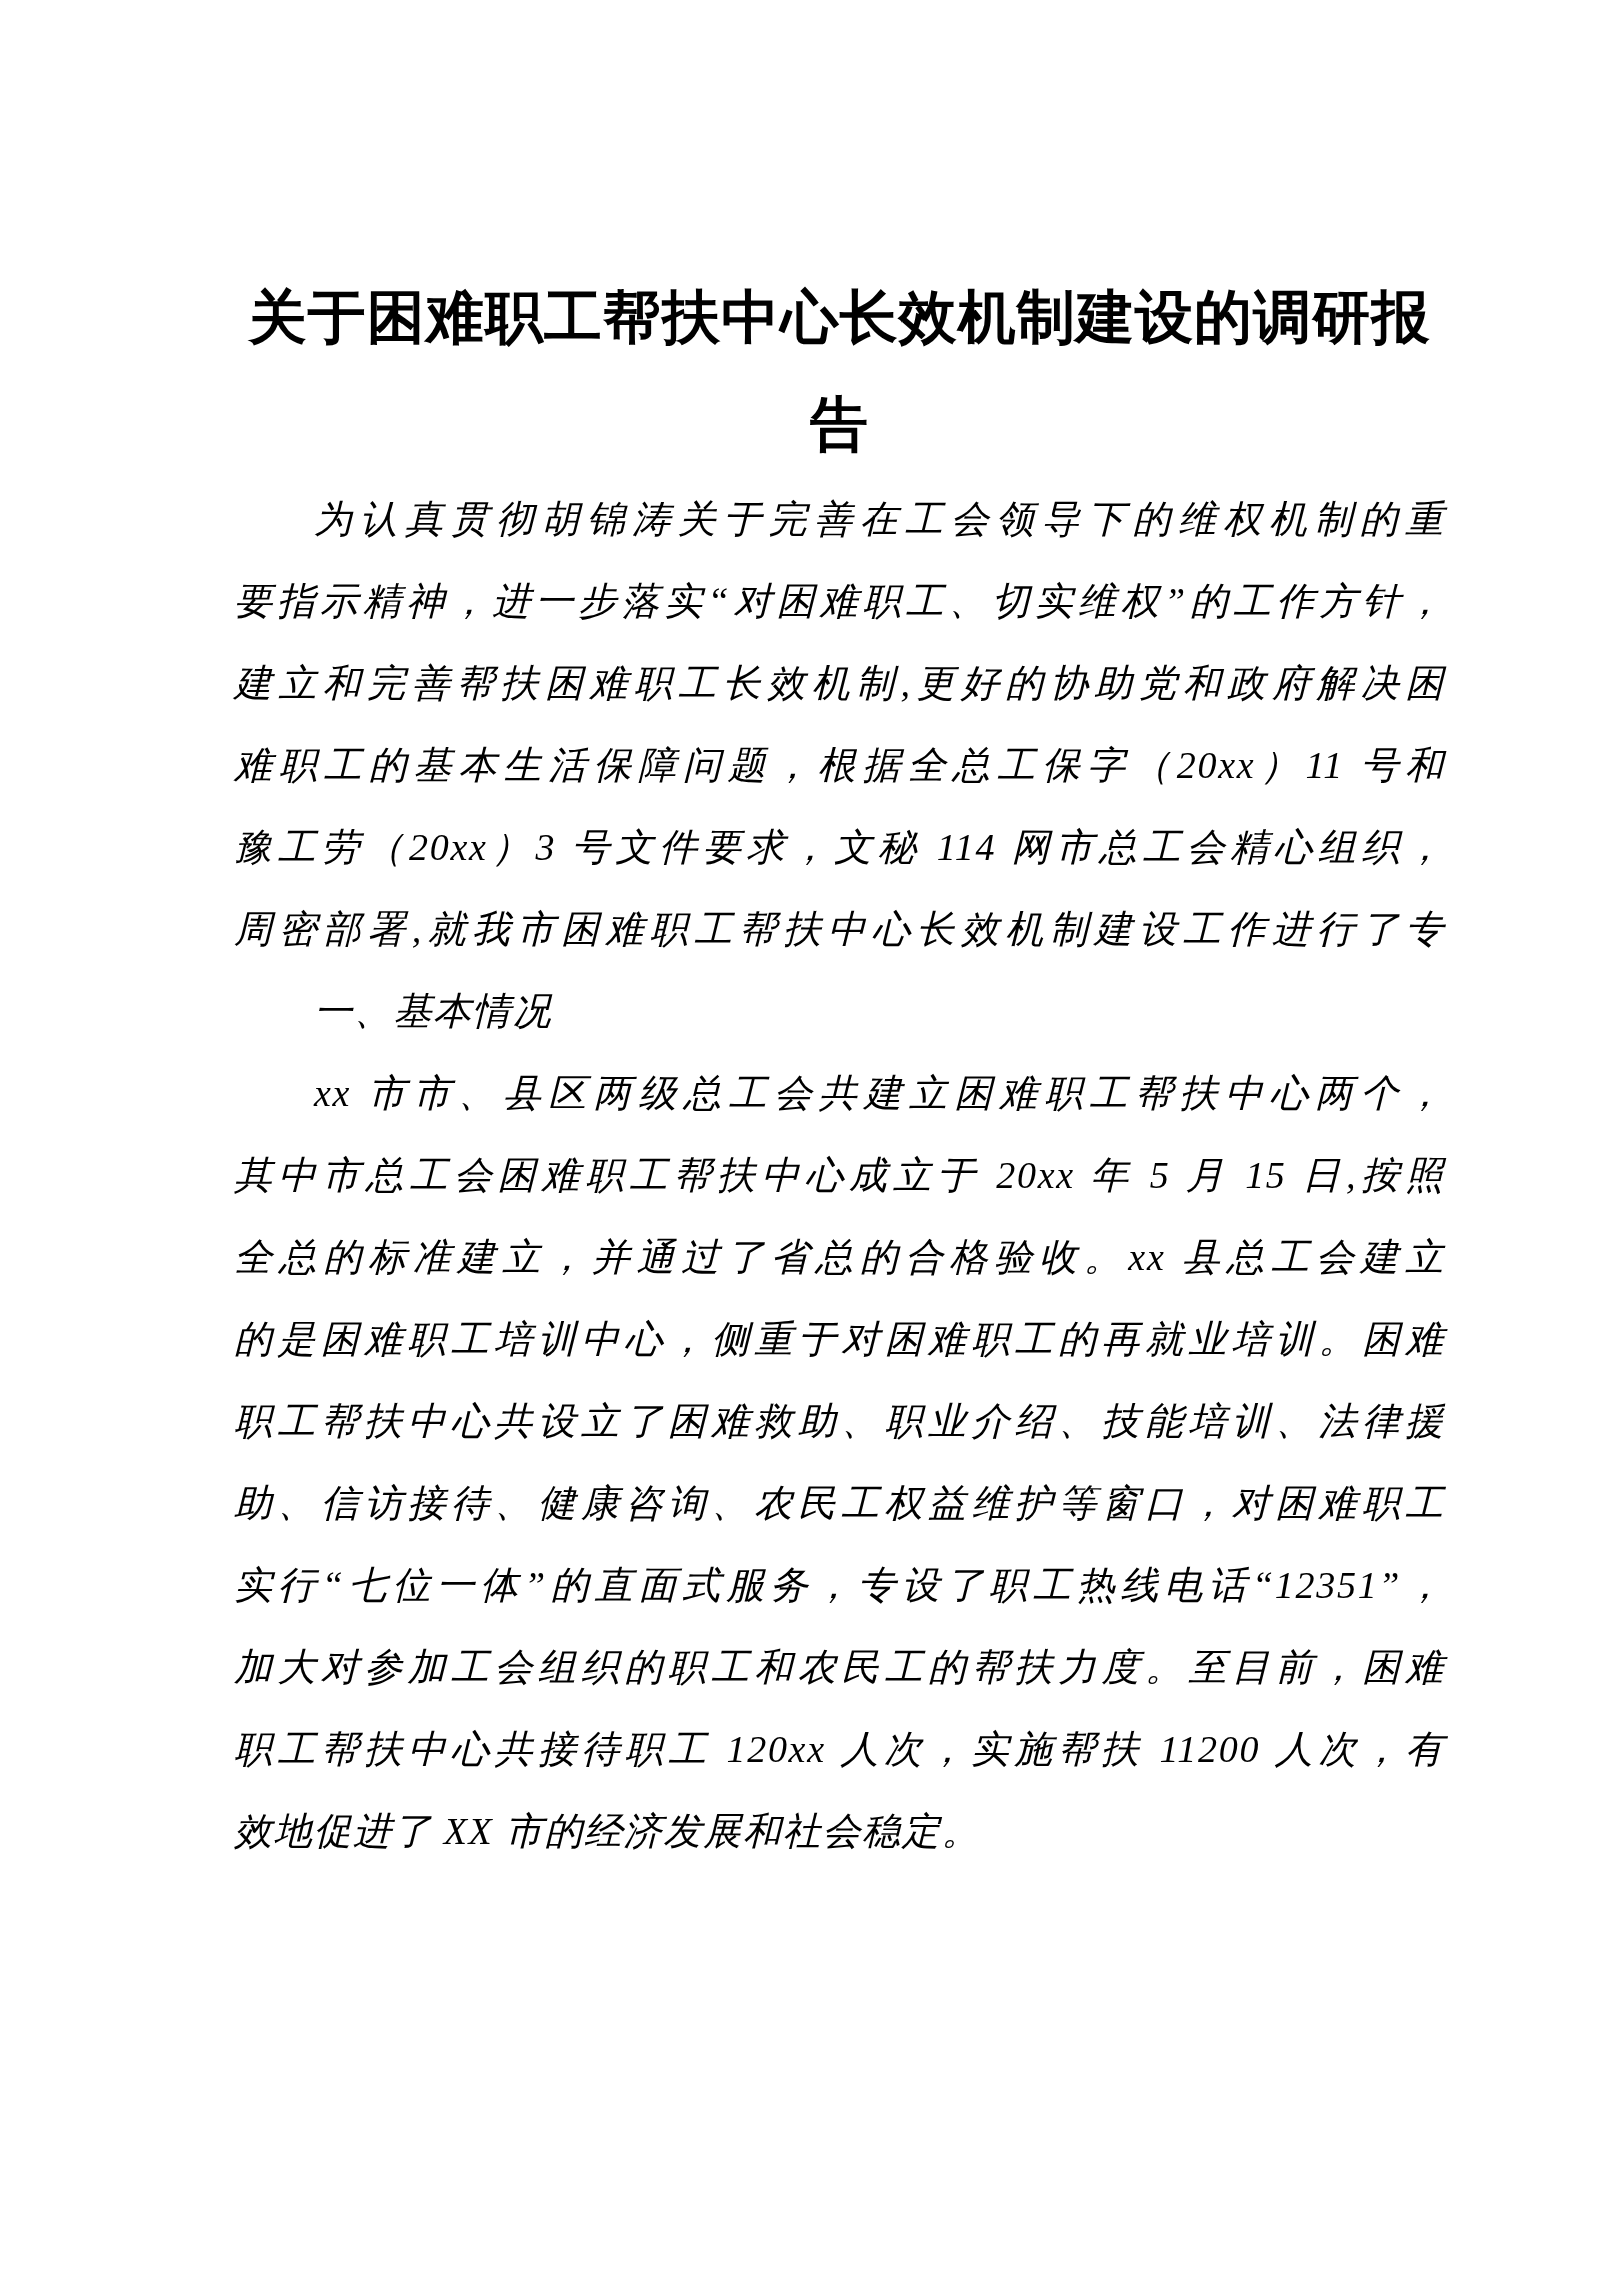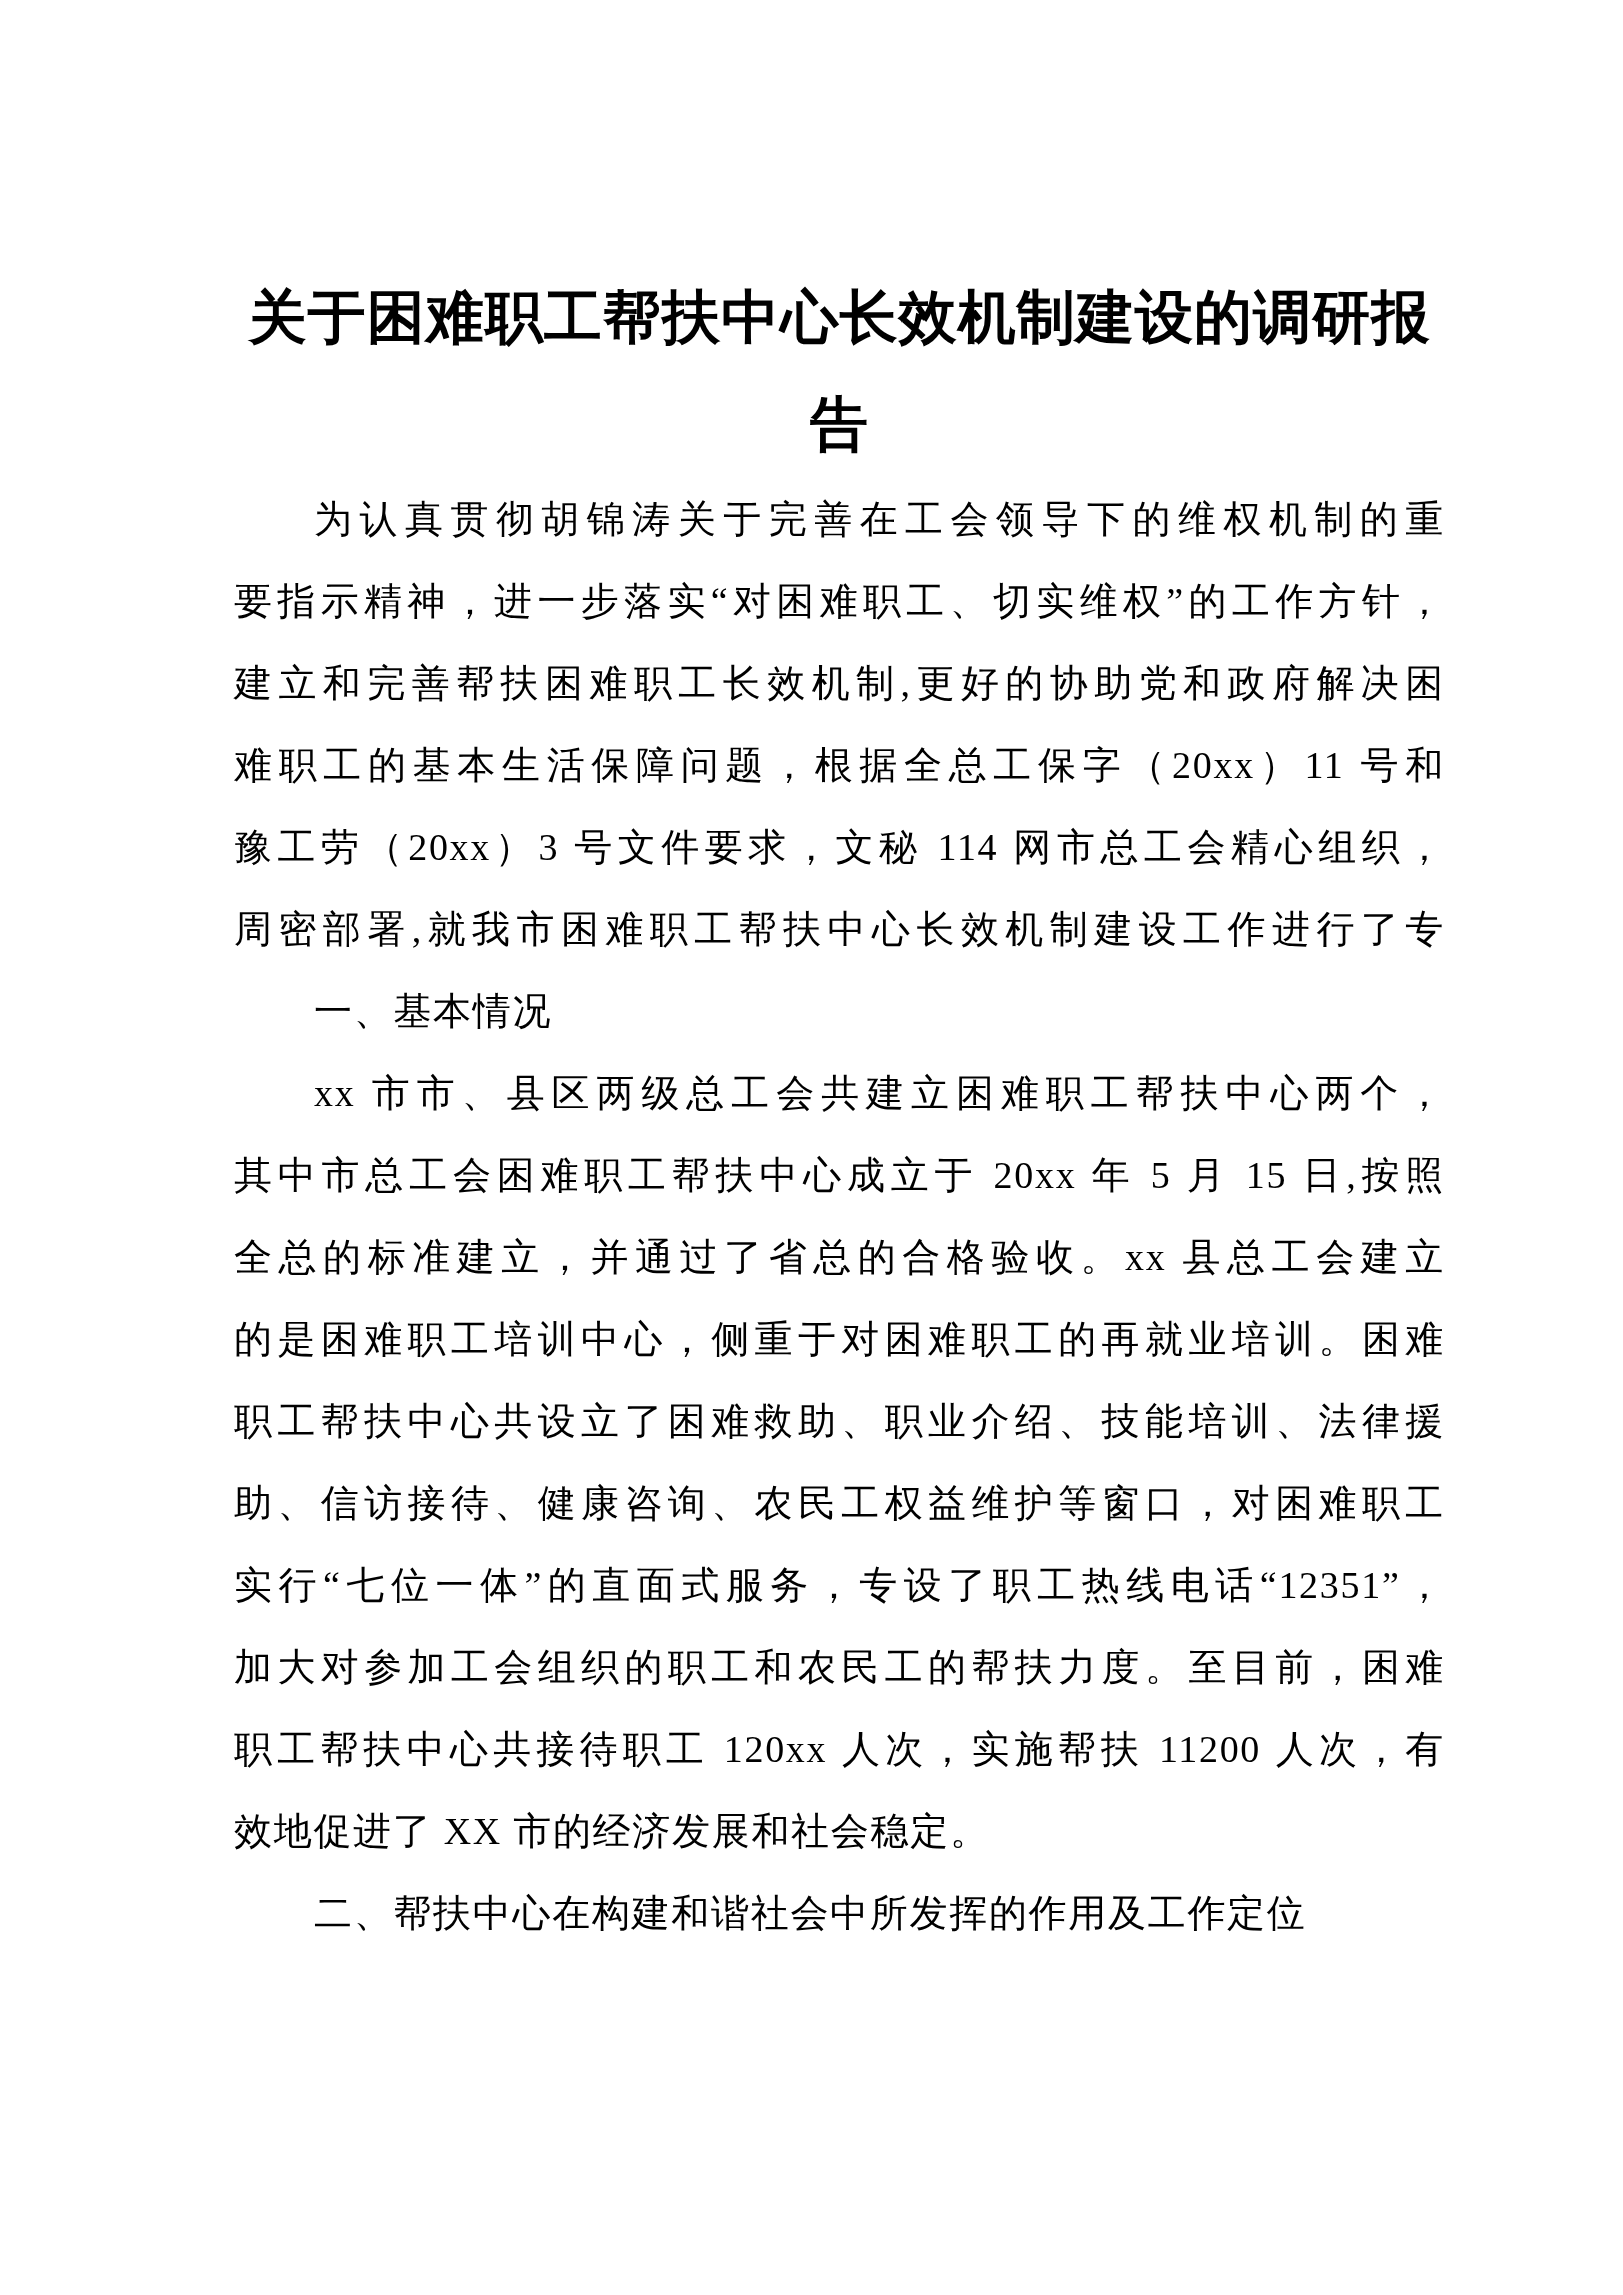--- a/index.html
+++ b/index.html
@@ -28,20 +28,21 @@
   }
   .title-line {
     height: 107px;
     line-height: 107px;
     white-space: nowrap;
   }
   .body-block {
     width: 1211px;
     margin: 0 auto;
     font-family: "Liberation Serif", "DejaVu Serif", serif;
+    font-style: italic;
     font-size: 38px;
     letter-spacing: 1.7px;
   }
   .body-line {
     height: 82px;
     line-height: 82px;
     text-align: left;
   }
   .body-line.stretch {
     text-align: justify;
@@ -84,18 +85,17 @@
       <div class="body-line indent stretch">xx 市市、县区两级总工会共建立困难职工帮扶中心两个，</div>
       <div class="body-line stretch">其中市总工会困难职工帮扶中心成立于 20xx 年 5 月 15 日,按照</div>
       <div class="body-line stretch">全总的标准建立，并通过了省总的合格验收。xx 县总工会建立</div>
       <div class="body-line stretch">的是困难职工培训中心，侧重于对困难职工的再就业培训。困难</div>
       <div class="body-line stretch">职工帮扶中心共设立了困难救助、职业介绍、技能培训、法律援</div>
       <div class="body-line stretch">助、信访接待、健康咨询、农民工权益维护等窗口，对困难职工</div>
       <div class="body-line stretch">实行“七位一体”的直面式服务，专设了职工热线电话“12351”，</div>
       <div class="body-line stretch">加大对参加工会组织的职工和农民工的帮扶力度。至目前，困难</div>
       <div class="body-line stretch">职工帮扶中心共接待职工 120xx 人次，实施帮扶 11200 人次，有</div>
       <div class="body-line">效地促进了 XX 市的经济发展和社会稳定。</div>
-      <div class="body-line indent">二、帮扶中心在构建和谐社会中所发挥的作用及工作定位</div>
     </div>
 
 
 </div>
 
 
 </body></html>

